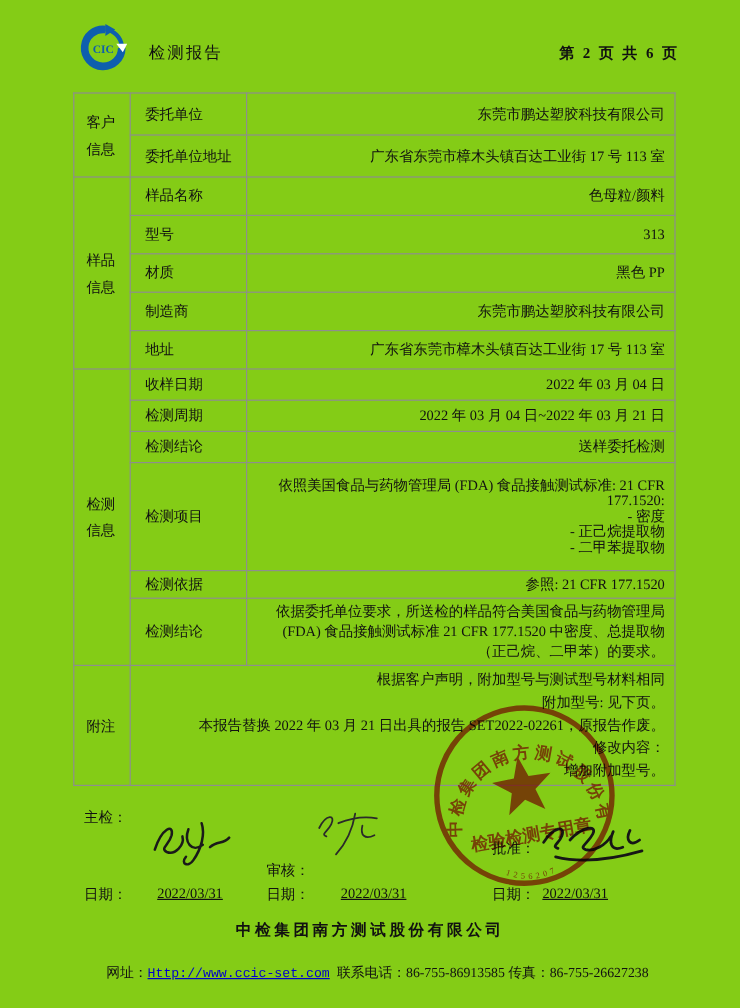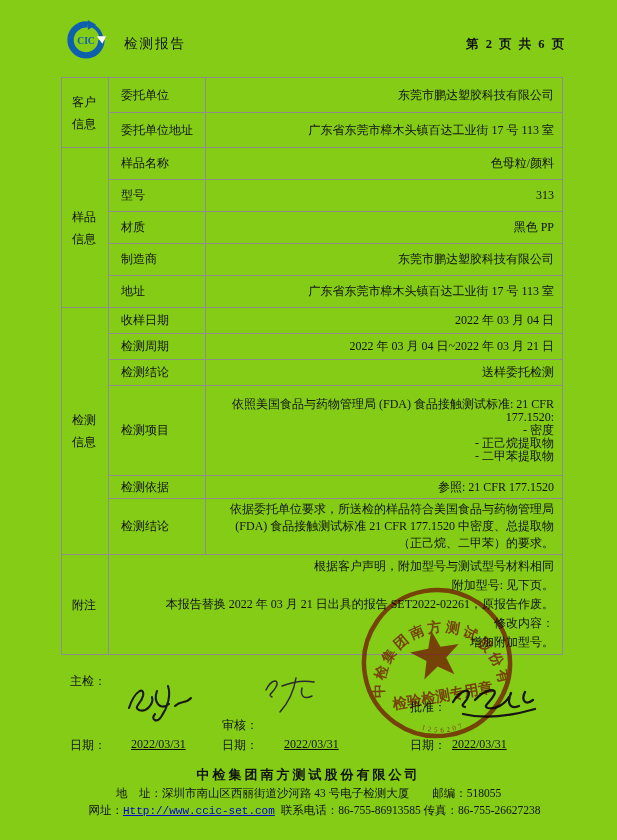--- a/index.html
+++ b/index.html
@@ -185,18 +185,17 @@
     <text font-size="14" font-weight="bold" fill="#dd3b30" font-family="Liberation Serif, DejaVu Serif, serif">
       <textPath href="#arcTop" startOffset="2" textLength="236" lengthAdjust="spacing">中检集团南方测试股份有限公司</textPath>
     </text>
     <text x="79" y="117" text-anchor="middle" font-size="14.5" font-weight="bold" fill="#dd3b30" font-family="Liberation Serif, DejaVu Serif, serif">检验检测专用章</text>
     <text font-size="7" fill="#dd3b30" letter-spacing="3" font-family="Liberation Serif, DejaVu Serif, serif">
       <textPath href="#arcBottom" startOffset="18%">1256207</textPath>
     </text>
   </svg>
 
   <div class="ft-company">中检集团南方测试股份有限公司</div>
-  <div class="ft-line2">地　址：深圳市南山区西丽街道沙河路 43 号电子检测大厦　　邮编：518055</div>
   <div class="ft-line3">
     <span>网址：</span><a class="ft-link">Http://www.ccic-set.com</a><span class="ft-contact">联系电话：86-755-86913585  传真：86-755-26627238</span>
   </div>
 
 </div>
 
 </body></html>

